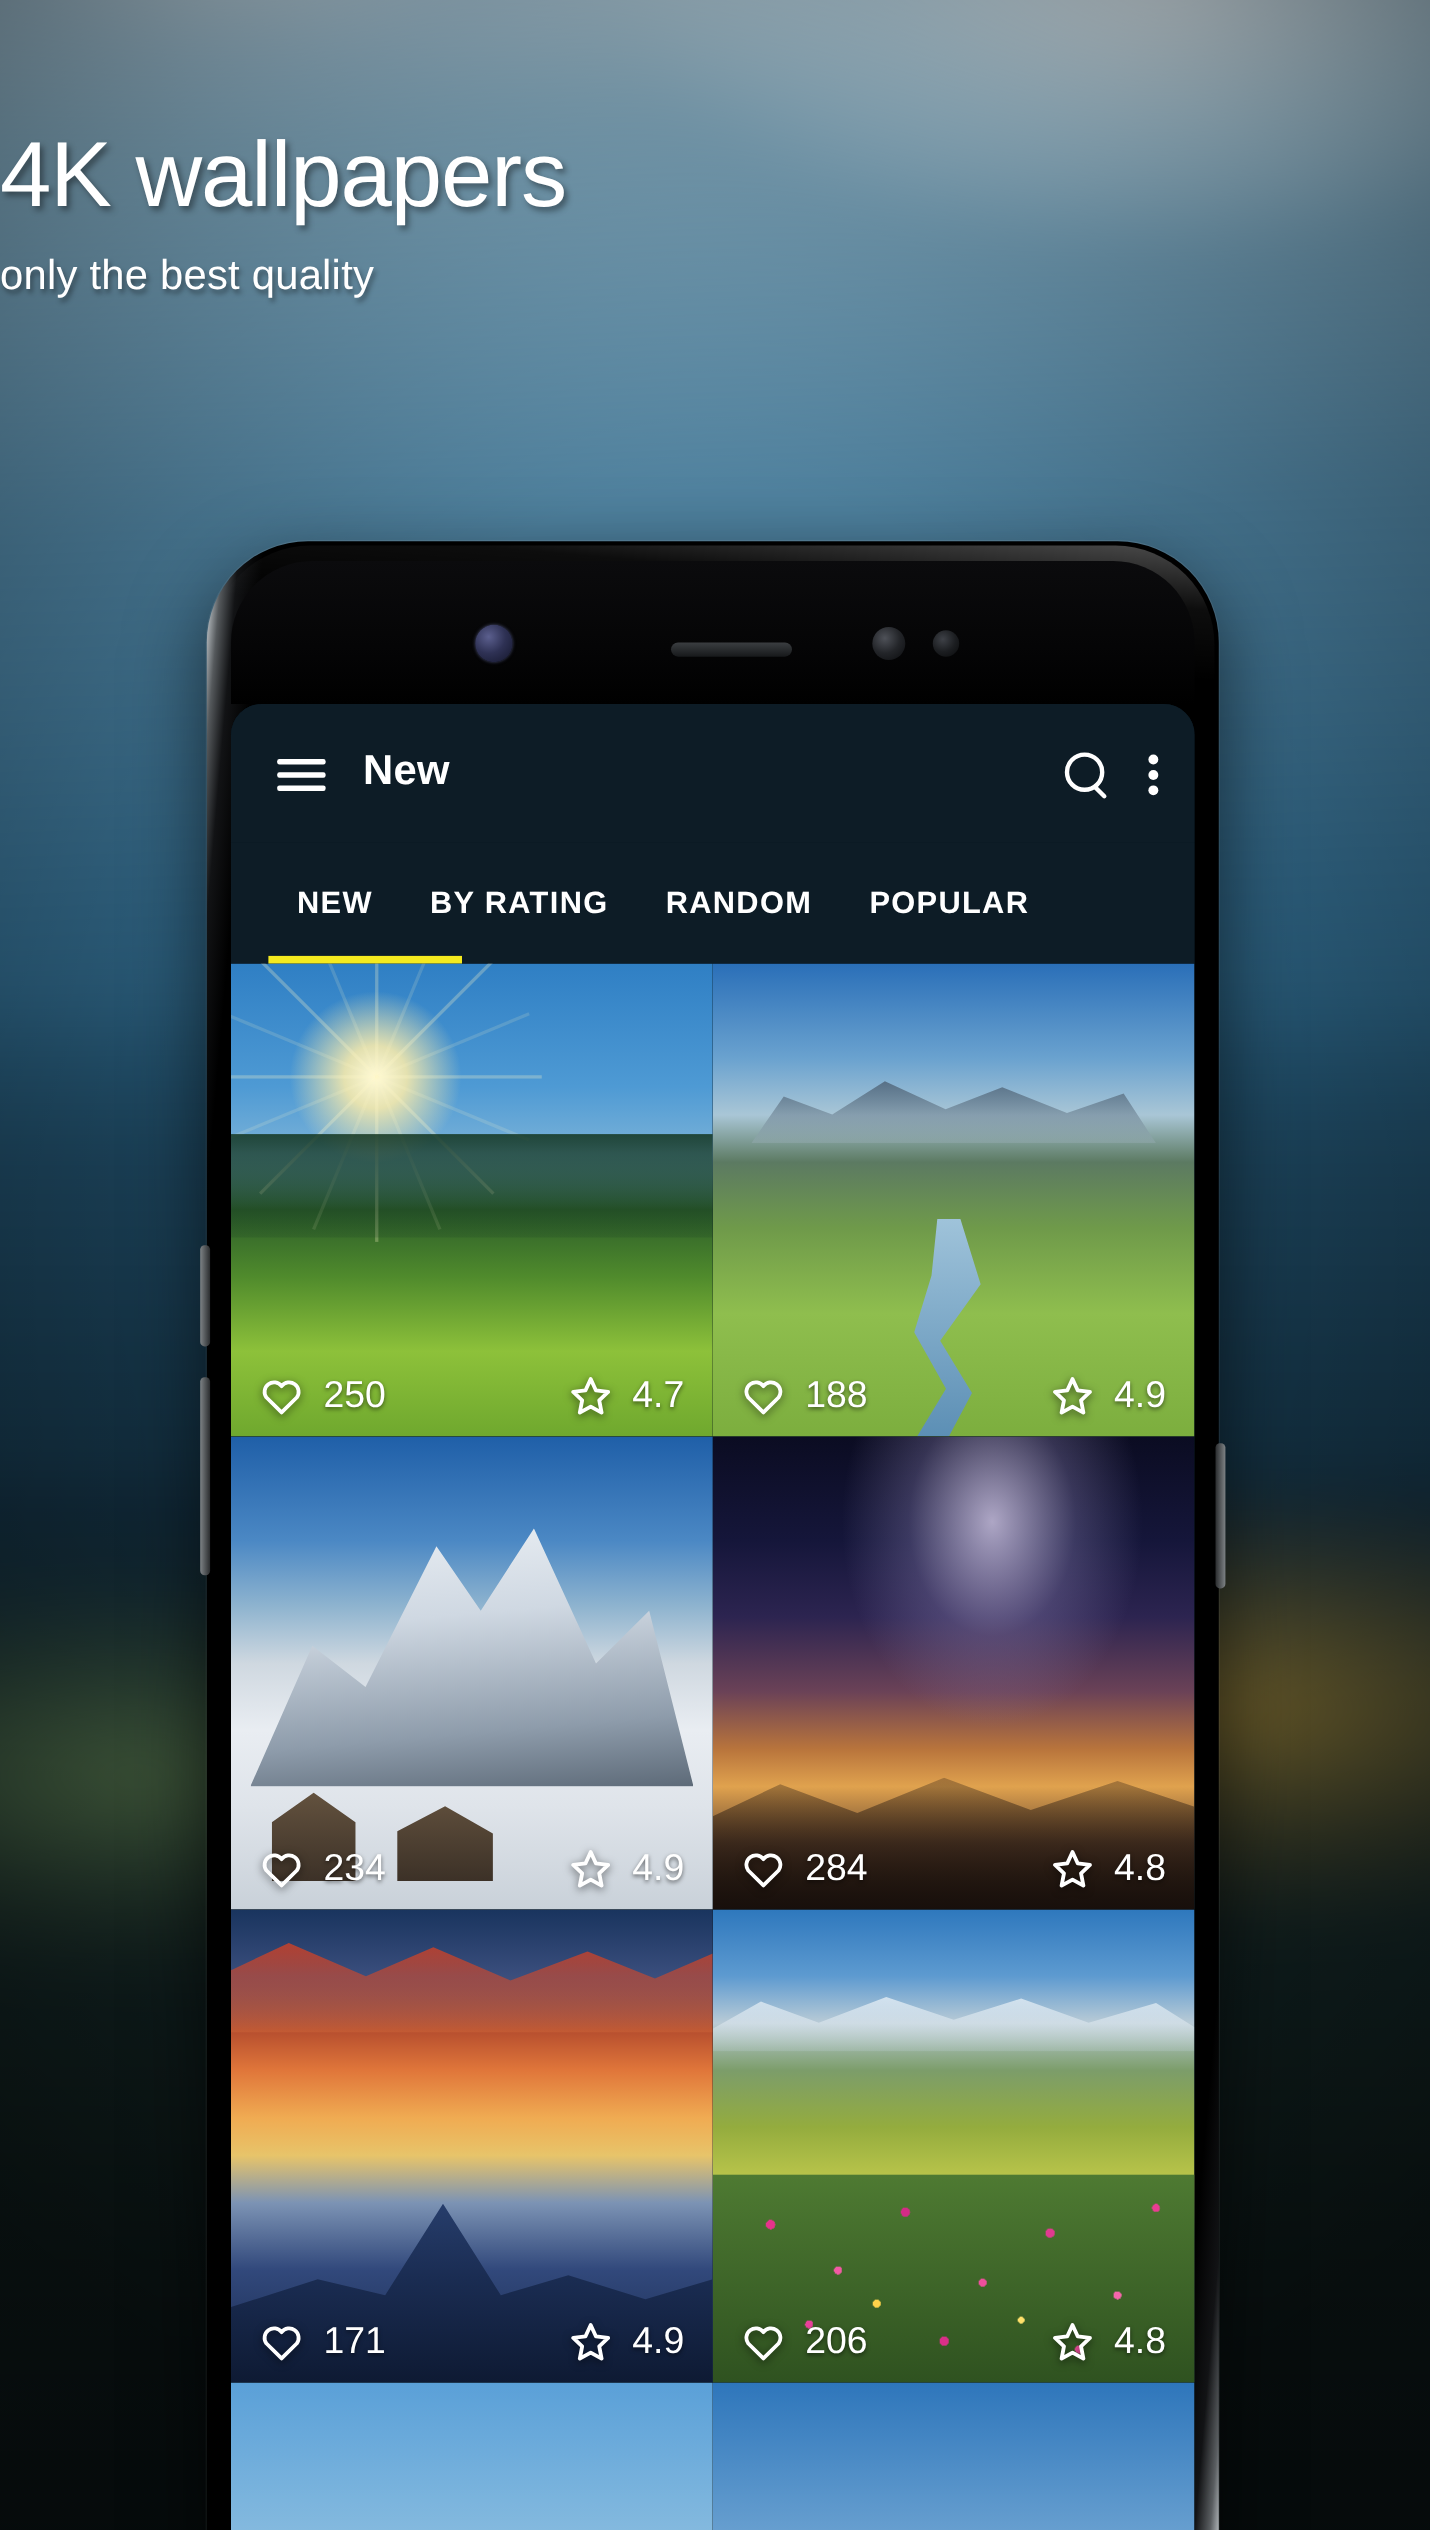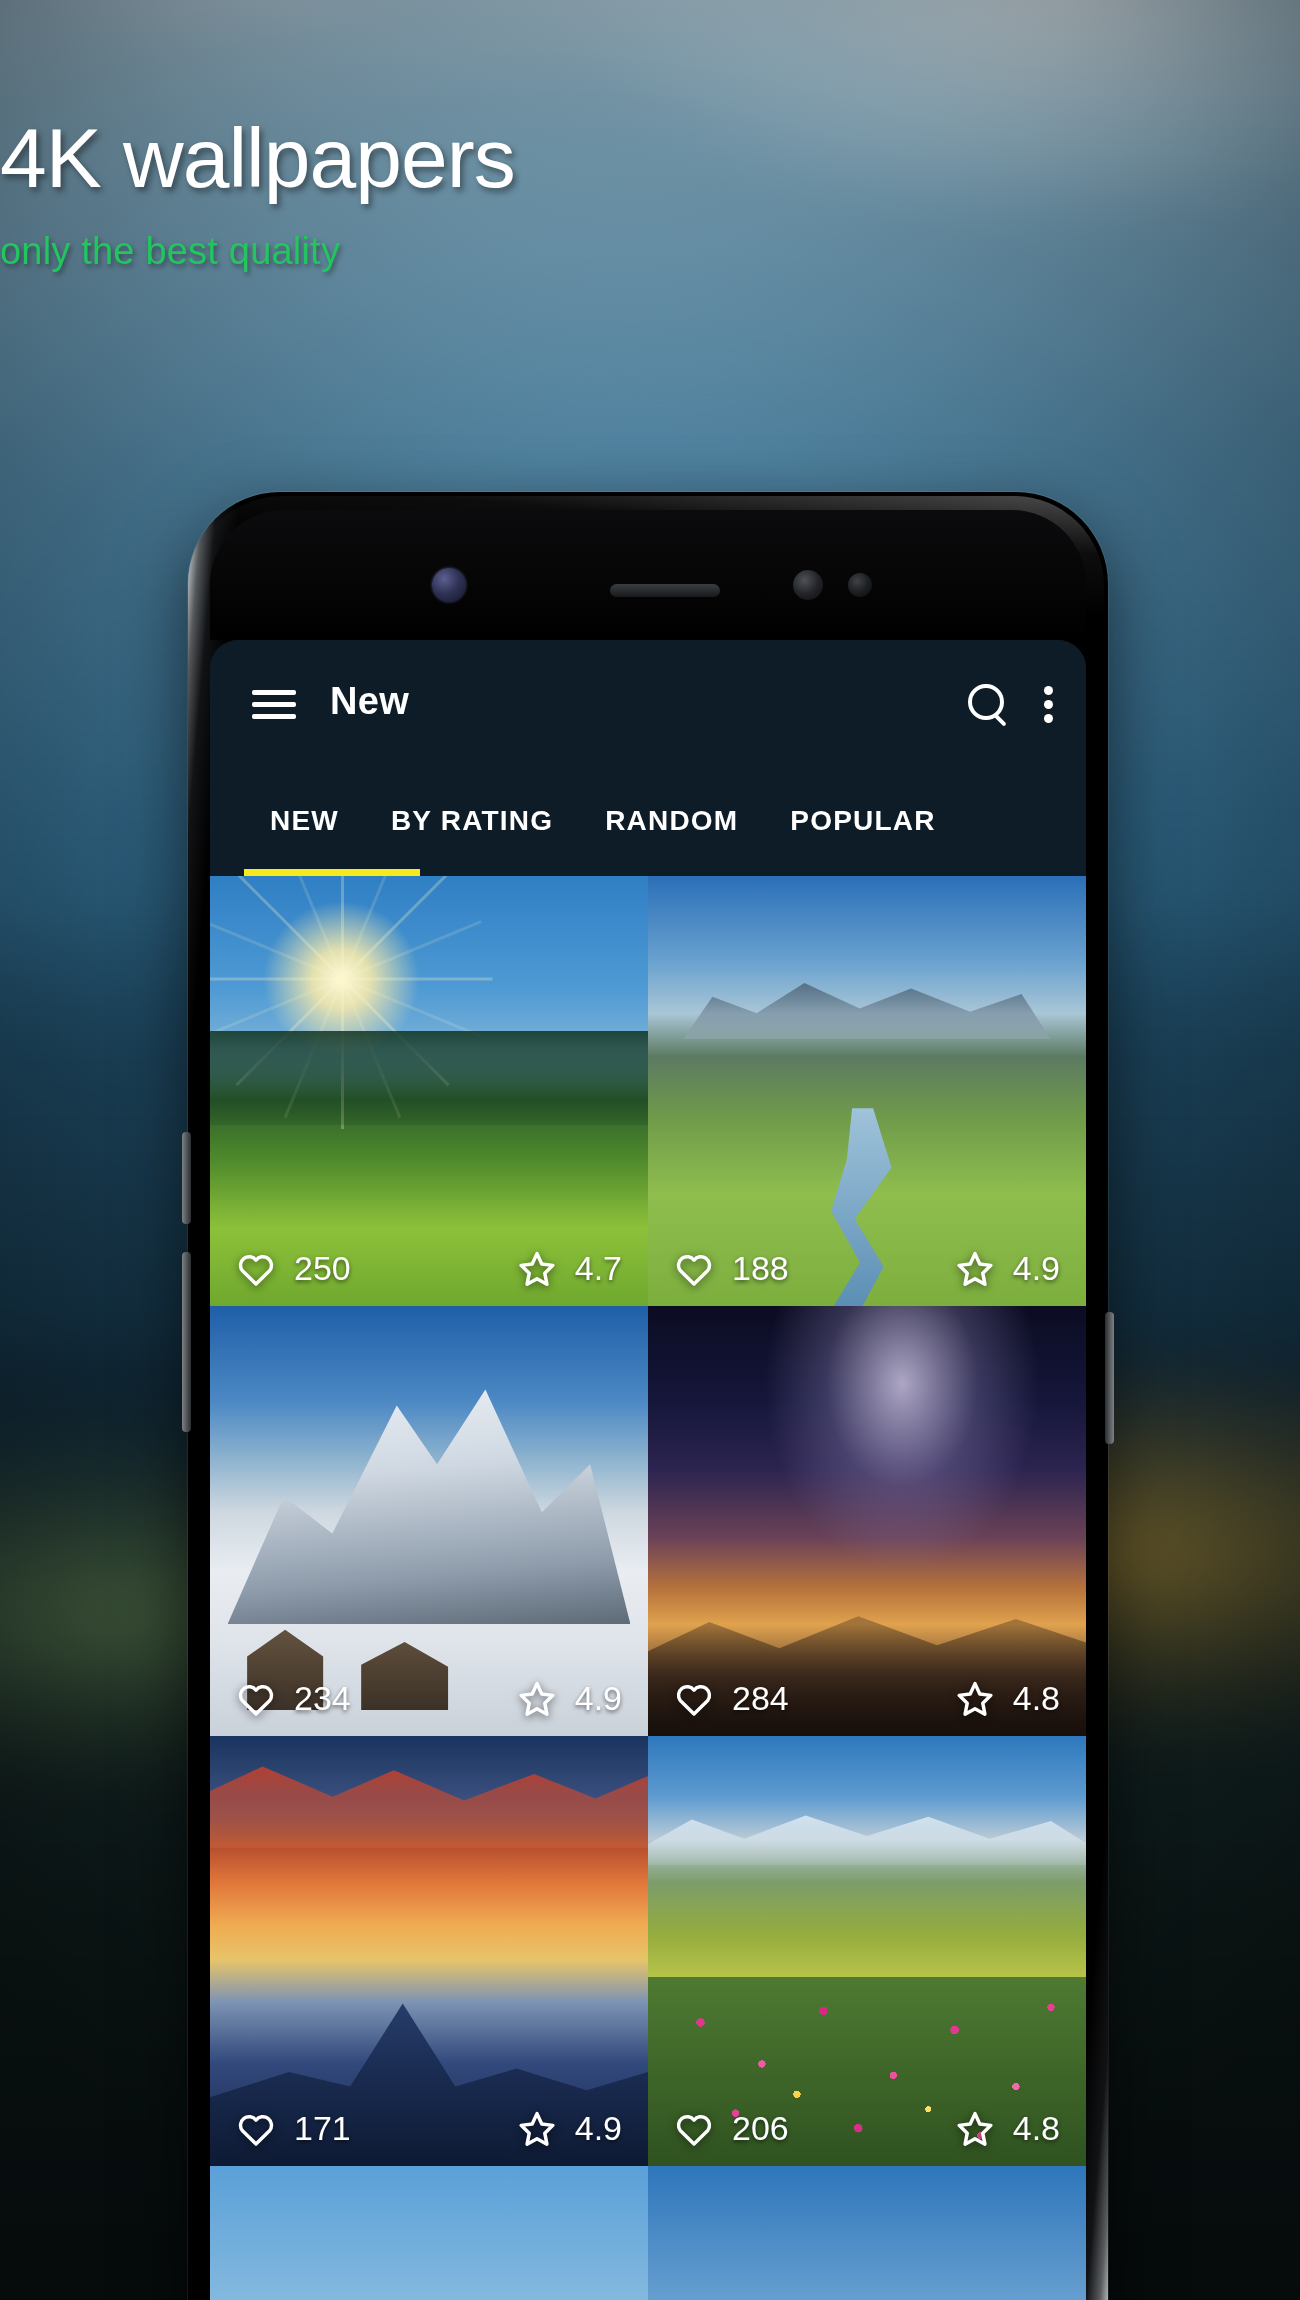--- a/index.html
+++ b/index.html
@@ -42,21 +42,21 @@
 
   
   .headline {
     position:absolute; top:96px; left:0; right:0; text-align:left; z-index:6;margin-top:20px;
   }
   .headline h1 {
     font-size:84px; font-weight:400; color:#ffffff; letter-spacing:-1px;
     line-height:1; text-shadow:3px 4px 6px rgba(0,0,0,.42);
   }
   .headline h2 {
-    margin-top:30px; font-size:38px; font-weight:400; color:#22c55e;
+    margin-top:30px; font-size:38px; font-weight:400; color:#ffffff;
     letter-spacing:.2px; text-shadow:2px 3px 5px rgba(0,0,0,.40);
   }
 
   
   .phone {
     position:absolute; left:188px; top:492px; width:920px; height:1900px; z-index:10;
   }
   .phone-frame {
     position:absolute; inset:0;
     border-radius:92px 92px 0 0;

